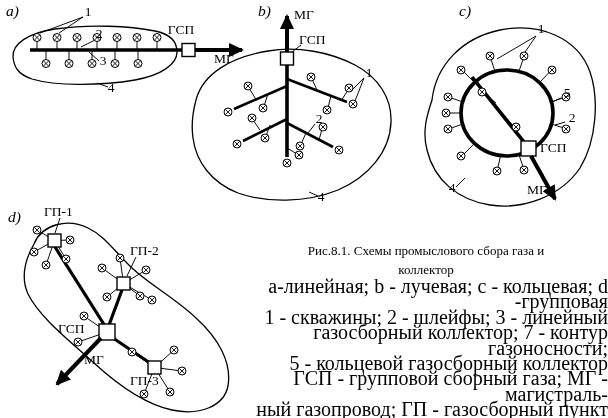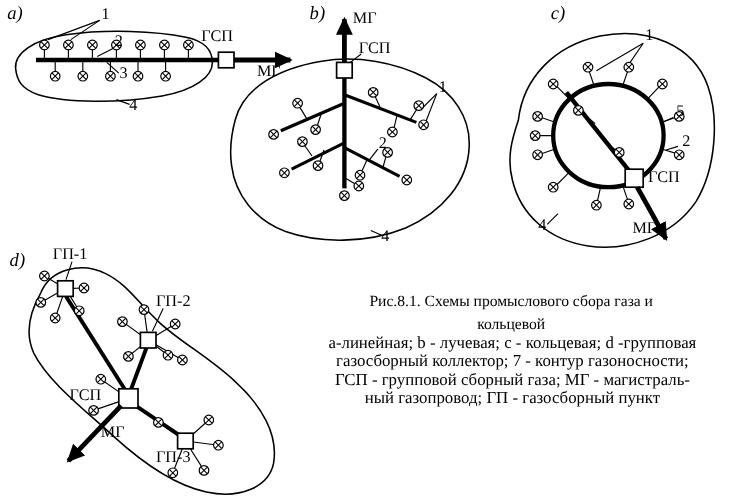--- a/index.html
+++ b/index.html
@@ -10,21 +10,21 @@
   .thick{stroke:#000;stroke-width:3.6;fill:none;}
   .mid{stroke:#000;stroke-width:2.6;}
   .conn{stroke:#000;stroke-width:3.2;}
   .mg{stroke:#000;stroke-width:4;}
   .thin line{stroke:#000;stroke-width:0.95;}
   .box{fill:#fff;stroke:#000;stroke-width:1.4;}
   text{font-family:"Liberation Serif","DejaVu Serif",serif;fill:#000;font-size:13.5px;}
   .tag{font-size:15.5px;font-style:italic;}
   .caption{position:absolute;left:244px;top:241px;width:364px;}
   .cap-title{font-size:13px;line-height:19px;text-align:center;}
-  .cap-line{font-size:14px;line-height:15.4px;text-align:center;padding-left:2px;}
+  .cap-line{font-size:20px;line-height:15.4px;text-align:right;padding-left:2px;}
 </style>
 </head>
 <body>
 
 <div class="stage">
 <svg width="608" height="418" viewBox="0 0 608 418">
   <defs>
     <g id="well">
       <circle r="4" fill="#fff" stroke="#000" stroke-width="1"></circle>
       <line x1="-2.7" y1="-2.7" x2="2.7" y2="2.7" stroke="#000" stroke-width="0.9"></line>
@@ -249,19 +249,21 @@
     <text x="44" y="216">ГП-1</text>
     <text x="130" y="255">ГП-2</text>
     <text x="58" y="333">ГСП</text>
     <text x="84" y="364">МГ</text>
     <text x="130" y="385">ГП-3</text>
   </g>
 </svg>
 
 <div class="caption">
   <div class="cap-title">Рис.8.1. Схемы промыслового сбора газа и</div>
-  <div class="cap-title">кольцевой</div>
+  <div class="cap-title">коллектор</div>
   <div class="cap-line">a-линейная; b - лучевая; c - кольцевая; d -групповая</div>
+  <div class="cap-line">1 - скважины; 2 - шлейфы; 3 - линейный</div>
   <div class="cap-line">газосборный коллектор; 7 - контур газоносности;</div>
+  <div class="cap-line">5 - кольцевой газосборный коллектор</div>
   <div class="cap-line">ГСП - групповой сборный газа; МГ - магистраль-</div>
   <div class="cap-line">ный газопровод; ГП - газосборный пункт</div>
 </div>
 </div>
 
 </body></html>

